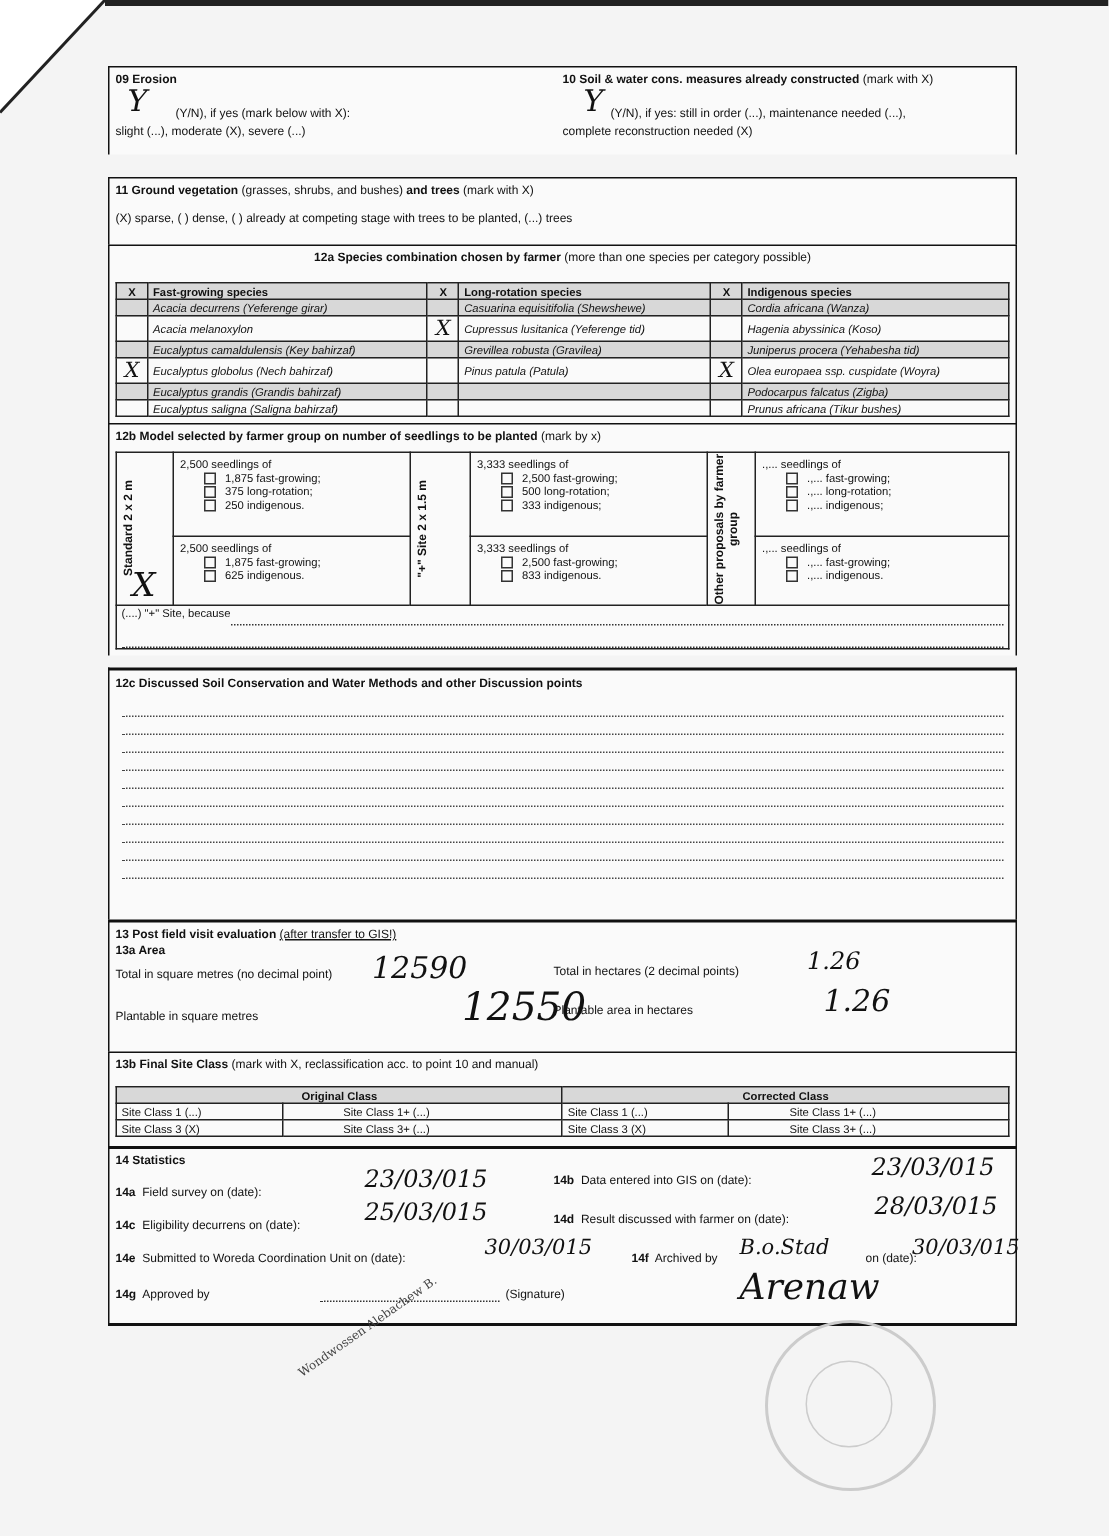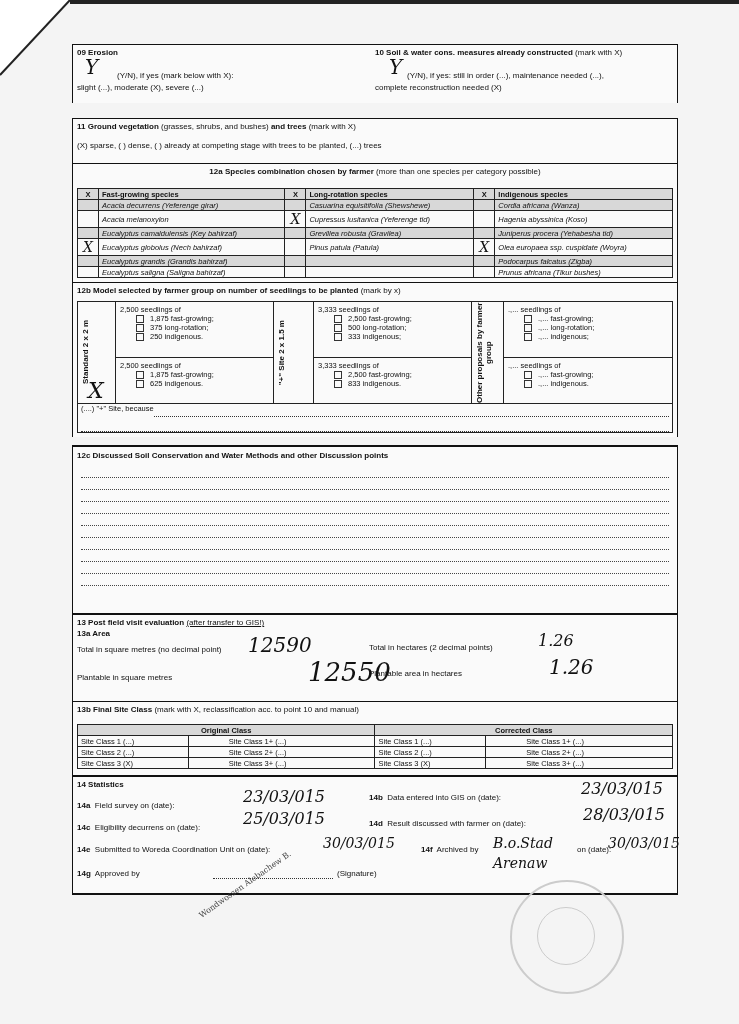--- a/index.html
+++ b/index.html
@@ -233,26 +233,20 @@
           </tr>
       </tbody>
         <tbody id="site-class-body">
           <tr>
             <td>Site Class 1 (...)</td>
             <td style="padding-left: 40px;">Site Class 1+ (...)</td>
             <td>Site Class 1 (...)</td>
             <td style="padding-left: 40px;">Site Class 1+ (...)</td>
           </tr>
           <tr>
-            <td>Site Class 2 (...)</td>
-            <td style="padding-left: 40px;">Site Class 2+ (...)</td>
-            <td>Site Class 2 (...)</td>
-            <td style="padding-left: 40px;">Site Class 2+ (...)</td>
-          </tr>
-          <tr>
             <td>Site Class 3 (X)</td>
             <td style="padding-left: 40px;">Site Class 3+ (...)</td>
             <td>Site Class 3 (X)</td>
             <td style="padding-left: 40px;">Site Class 3+ (...)</td>
           </tr>
         </tbody>
     </table>
   </div>
 
   <div class="sec last" style="height:110px;padding:3px 4px;position:relative;border-top:2px solid #111;">
@@ -267,18 +261,18 @@
     <span class="hand" style="left:510px;top:28px;">28/03/015</span>
     <div style="position:absolute;left:4px;top:68px;"><span class="b">14e</span>&nbsp; <span>Submitted to Woreda Coordination Unit on (date):</span></div>
     <span class="hand" style="left:250px;top:58px;font-size:14px;">30/03/015</span>
     <div style="position:absolute;left:348px;top:68px;"><span class="b">14f</span>&nbsp; <span>Archived by</span></div>
     <span class="hand" style="left:420px;top:58px;font-size:14px;">B.o.Stad</span>
     <span style="position:absolute;left:490px;top:68px;padding-left:14px;">on (date):</span>
     <span class="hand" style="left:535px;top:58px;font-size:14px;">30/03/015</span>
     <div style="position:absolute;left:4px;top:92px;"><span class="b">14g</span>&nbsp; <span>Approved by</span></div>
     <span style="position:absolute;left:140px;top:92px;border-bottom:1px dotted #333;width:120px;height:9px;"></span>
     <span style="position:absolute;left:264px;top:92px;">(Signature)</span>
-    <span class="hand" style="left:420px;top:78px;font-size:14px;">Arenaw</span>
+    <span class="hand" style="left:420px;top:78px;font-size:24px;">Arenaw</span>
   </div>
 </div>
 
 <div style="position:absolute;left:190px;top:880px;transform:rotate(-35deg);font-size:8px;color:#444;font-family:'DejaVu Serif',serif;">Wondwossen Alebachew B.</div>
 <div class="stamp"></div>
 
 </body></html>

